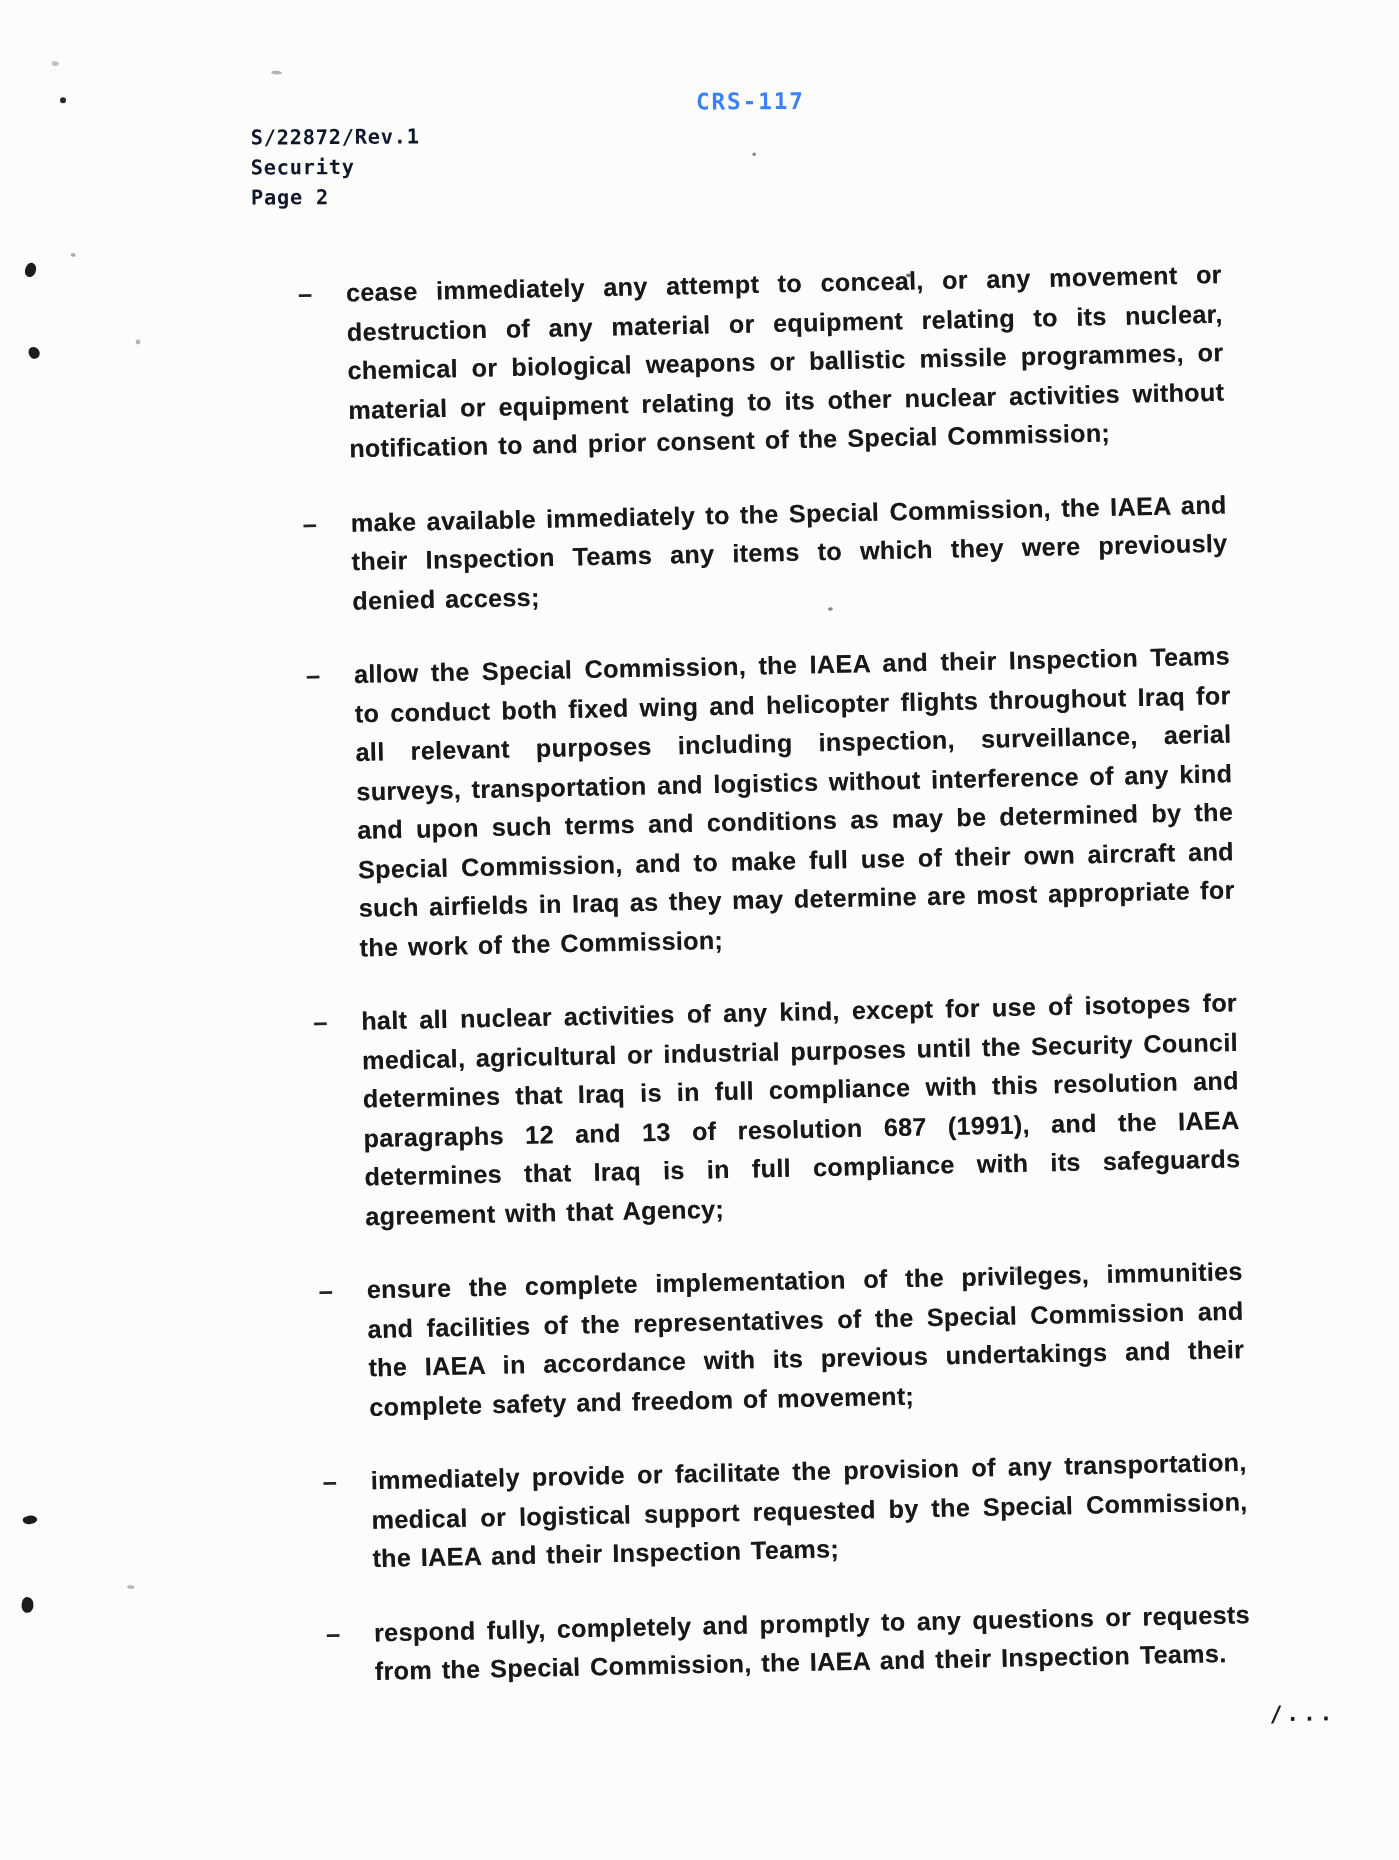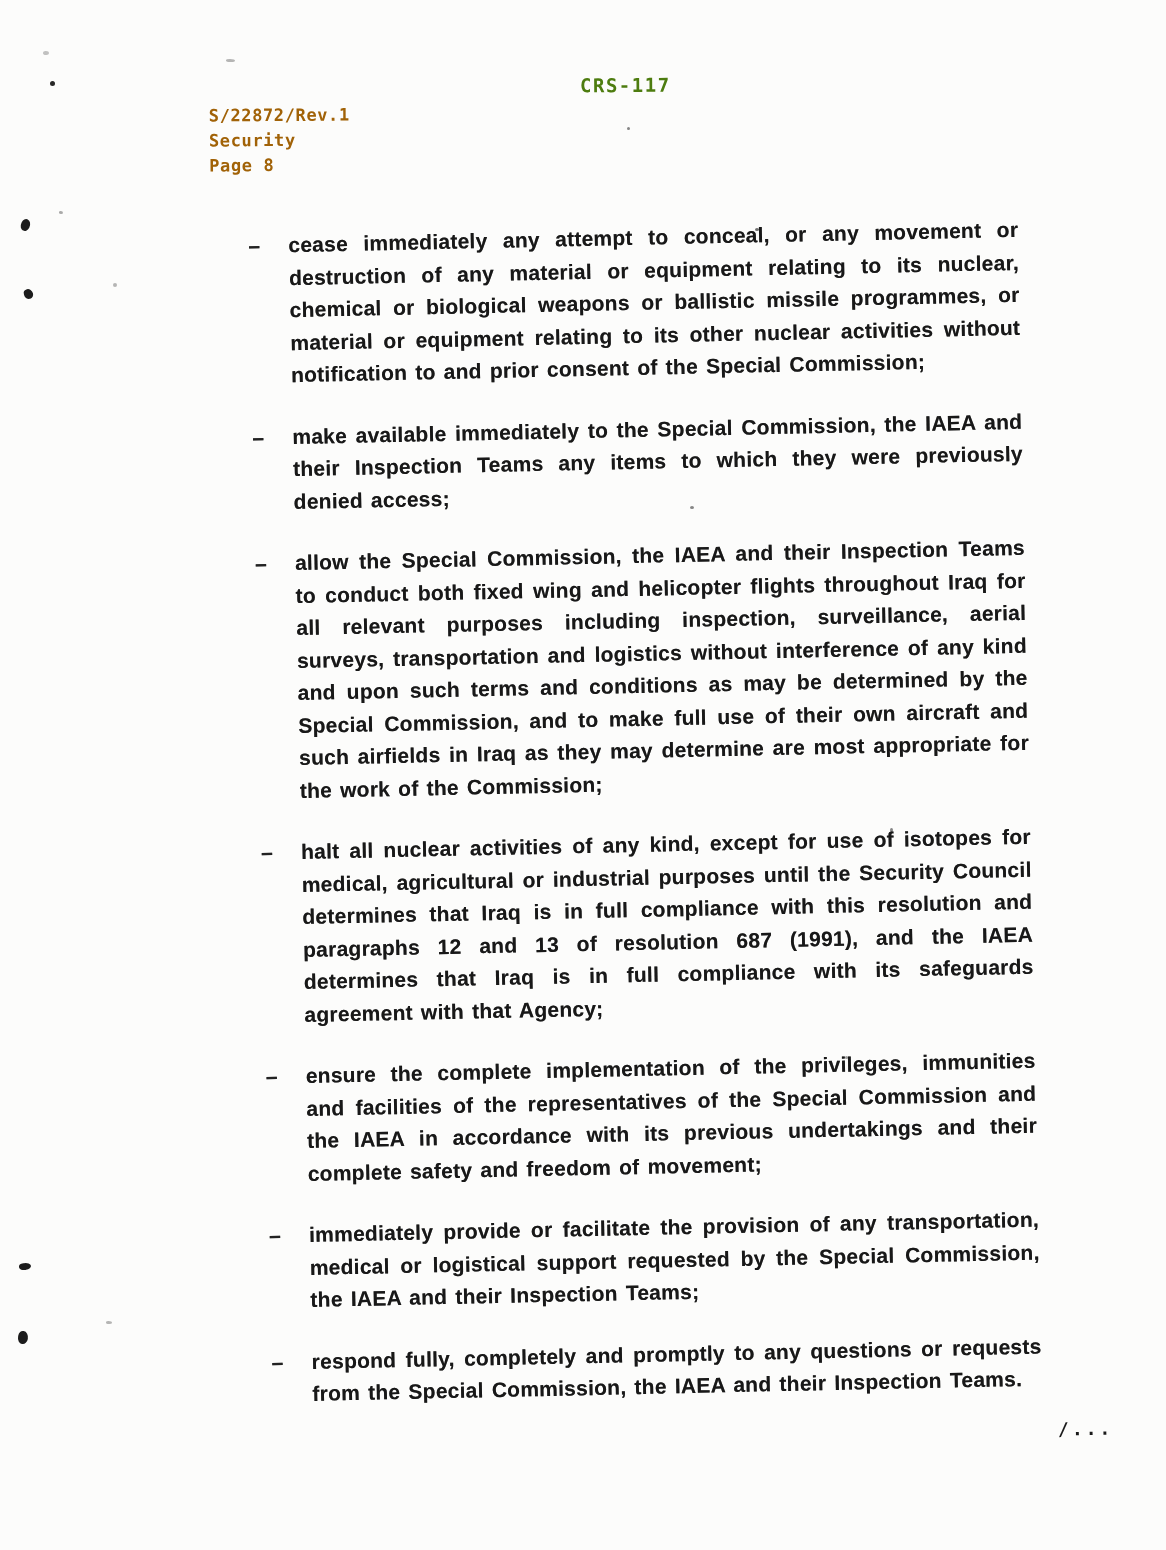--- a/index.html
+++ b/index.html
@@ -16,33 +16,33 @@
   
   .stamp {
     position: absolute;
     left: 580px;
     top: 74px;
     font-family: "DejaVu Sans Mono", "Liberation Mono", monospace;
     font-size: 19px;
     font-weight: 700;
     letter-spacing: 1.5px;
     transform: rotate(-0.4deg);
-    color: #4d7c0f;
+    color: #3b82f6;
   }
   .doc-header {
     position: absolute;
     left: 209px;
     top: 103px;
     font-family: "DejaVu Sans Mono", "Liberation Mono", monospace;
     font-size: 17px;
     font-weight: 700;
     line-height: 25px;
     letter-spacing: 0.6px;
     transform: rotate(-0.4deg);
-    color: #a16207;
+    color: #0f172a;
   }
   
   .content {
     position: absolute;
     left: 248px;
     top: 230px;
     width: 770px;
     transform: rotate(-1.2deg);
     transform-origin: 0 0;
   }
@@ -85,21 +85,21 @@
 </head>
 <body>
 
 <div class="page">
 
   <div class="stamp">CRS-117</div>
 
   <div class="doc-header">
     <div>S/22872/Rev.1</div>
     <div>Security</div>
-    <div>Page 8</div>
+    <div>Page 2</div>
   </div>
 
   <div class="content">
     <div class="para">
       <span class="bullet">–</span>
       <span class="ptext">cease immediately any attempt to conceal, or any movement or destruction of any material or equipment relating to its nuclear, chemical or biological weapons or ballistic missile programmes, or material or equipment relating to its other nuclear activities without notification to and prior consent of the Special Commission;</span>
     </div>
     <div class="para">
       <span class="bullet">–</span>
       <span class="ptext">make available immediately to the Special Commission, the IAEA and their Inspection Teams any items to which they were previously denied access;</span>

